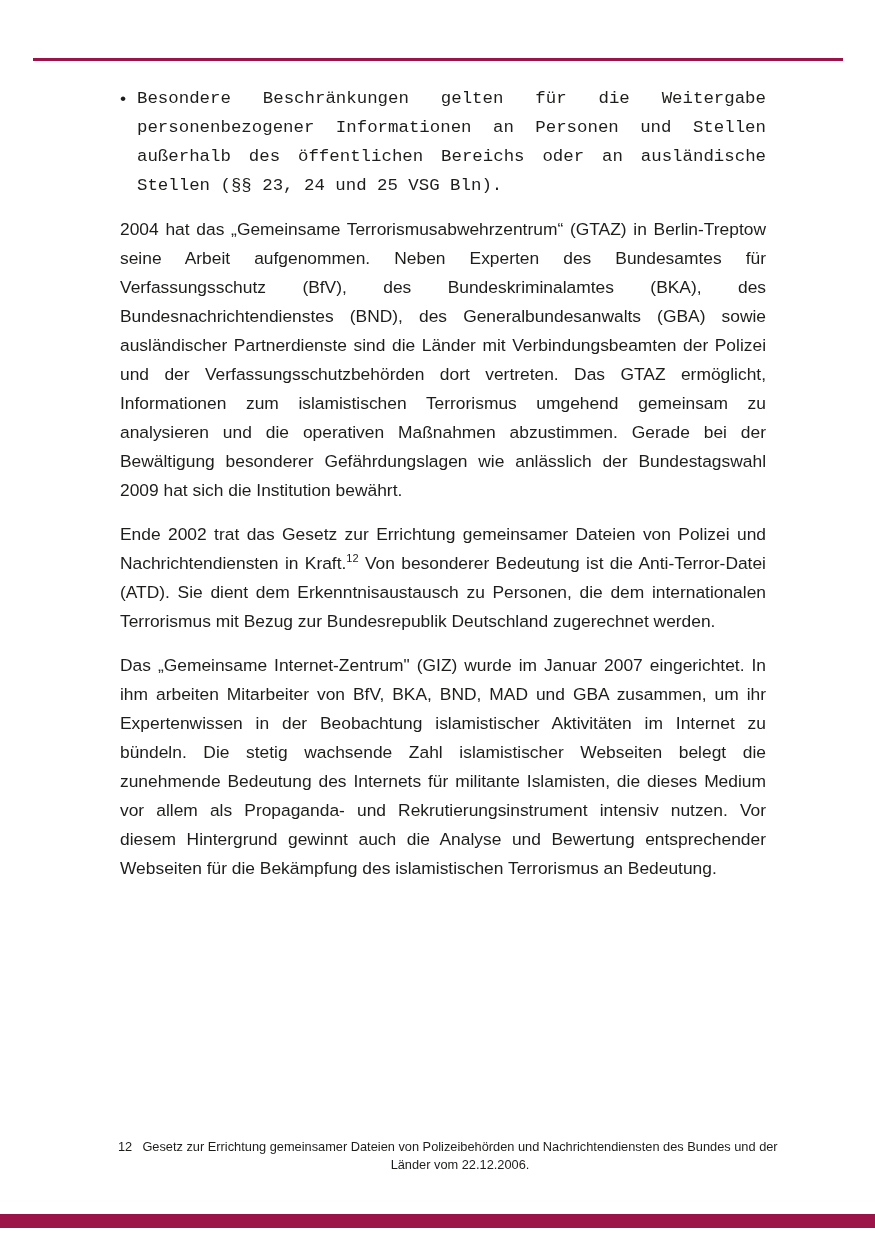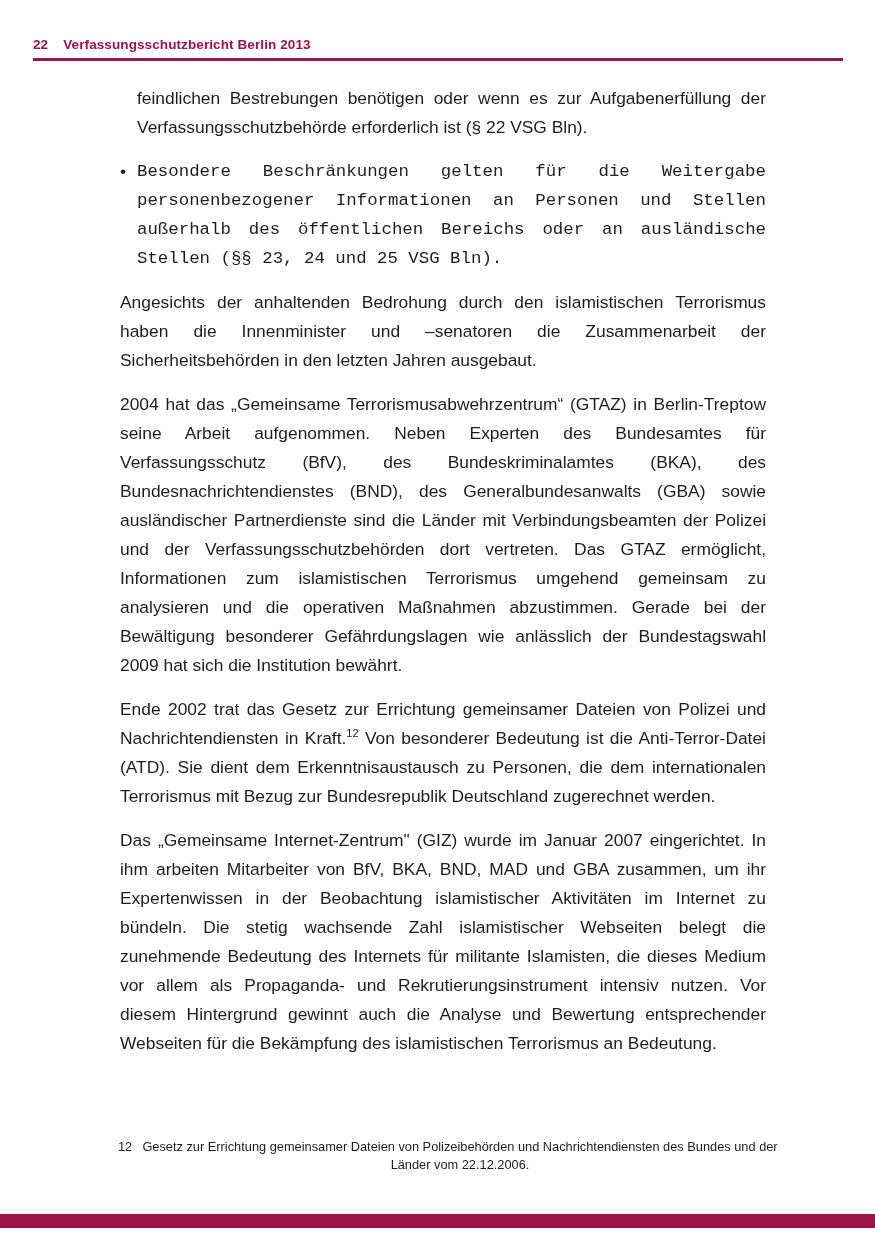--- a/index.html
+++ b/index.html
@@ -72,37 +72,31 @@
     left: 0; top: 1214px;
     width: 875px; height: 14px;
     background: var(--accent);
   }
 </style>
 </head>
 <body>
 
 <div class="page">
 
-  <div class="page-header">
-    <span>22</span>
-    <span>Verfassungsschutzbericht Berlin 2013</span>
-  </div>
 
   <div class="header-rule"></div>
 
   <div class="body-text">
 
-    <p class="indented">feindlichen Bestrebungen benötigen oder wenn es zur Aufgabenerfüllung der Verfassungsschutzbehörde erforderlich ist (§ 22 VSG Bln).</p>
 
     <div class="bullet-item">
       <span class="bullet-marker">•</span>
       <span class="bullet-body">Besondere Beschränkungen gelten für die Weitergabe personenbezogener Informationen an Personen und Stellen außerhalb des öffentlichen Bereichs oder an ausländische Stellen (§§ 23, 24 und 25 VSG Bln).</span>
     </div>
 
-    <p>Angesichts der anhaltenden Bedrohung durch den islamistischen Terrorismus haben die Innenminister und –senatoren die Zusammenarbeit der Sicherheitsbehörden in den letzten Jahren ausgebaut.</p>
 
     <p>2004 hat das „Gemeinsame Terrorismusabwehrzentrum“ (GTAZ) in Berlin-Treptow seine Arbeit aufgenommen. Neben Experten des Bundesamtes für Verfassungsschutz (BfV), des Bundeskriminalamtes (BKA), des Bundesnachrichtendienstes (BND), des Generalbundesanwalts (GBA) sowie ausländischer Partnerdienste sind die Länder mit Verbindungsbeamten der Polizei und der Verfassungsschutzbehörden dort vertreten. Das GTAZ ermöglicht, Informationen zum islamistischen Terrorismus umgehend gemeinsam zu analysieren und die operativen Maßnahmen abzustimmen. Gerade bei der Bewältigung besonderer Gefährdungslagen wie anlässlich der Bundestagswahl 2009 hat sich die Institution bewährt.</p>
 
     <p>
       <span>Ende 2002 trat das Gesetz zur Errichtung gemeinsamer Dateien von Polizei und Nachrichtendiensten in Kraft.</span><sup class="fn-ref">12</sup><span> Von besonderer Bedeutung ist die Anti-Terror-Datei (ATD). Sie dient dem Erkenntnisaustausch zu Personen, die dem internationalen Terrorismus mit Bezug zur Bundesrepublik Deutschland zugerechnet werden.</span>
     </p>
 
     <p>Das „Gemeinsame Internet-Zentrum" (GIZ) wurde im Januar 2007 eingerichtet. In ihm arbeiten Mitarbeiter von BfV, BKA, BND, MAD und GBA zusammen, um ihr Expertenwissen in der Beobachtung islamistischer Aktivitäten im Internet zu bündeln. Die stetig wachsende Zahl islamistischer Webseiten belegt die zunehmende Bedeutung des Internets für militante Islamisten, die dieses Medium vor allem als Propaganda- und Rekrutierungsinstrument intensiv nutzen. Vor diesem Hintergrund gewinnt auch die Analyse und Bewertung entsprechender Webseiten für die Bekämpfung des islamistischen Terrorismus an Bedeutung.</p>
 
   </div>

